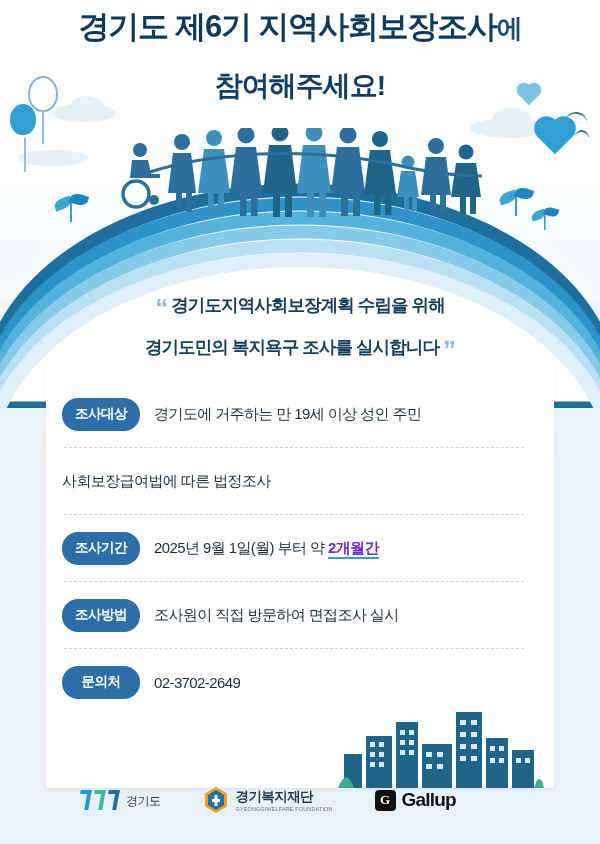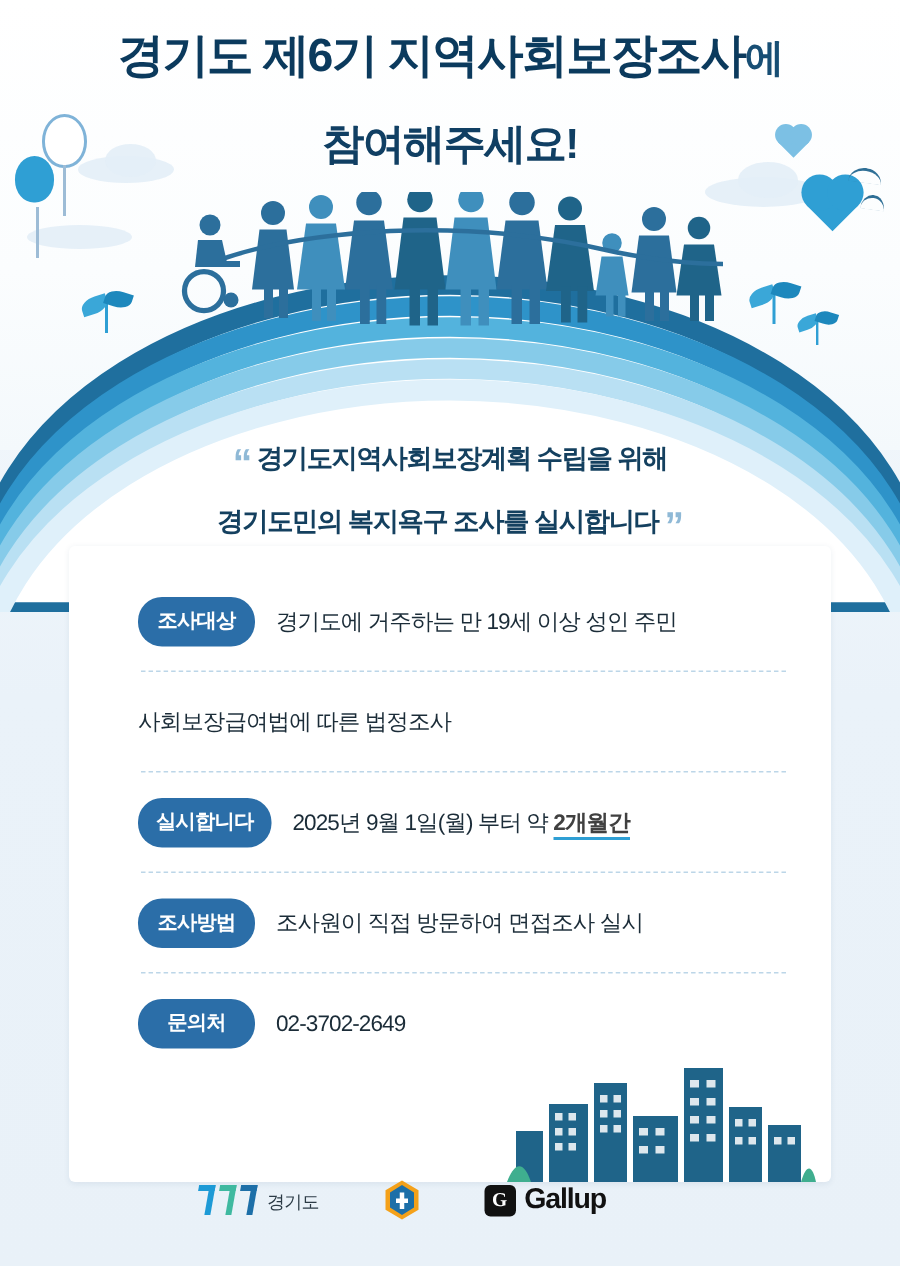--- a/index.html
+++ b/index.html
@@ -80,21 +80,21 @@
     border-radius: 60% 0 60% 0;
   }
   .sprout .lf.l { left: -6px; top: 6px; transform: rotate(-18deg); }
   .sprout .lf.r { left: 10px; top: 2px; transform: rotate(18deg); background:#1d88bd; }
   .sprout.s1 { left: 60px; top: 192px; }
   .sprout.s2 { left: 505px; top: 186px; }
   .sprout.s3 { left: 536px; top: 206px; transform: scale(.8); }
 
   
   .title-wrap {
-    position: absolute; top: 18px; left: 0; width: 600px;
+    position: absolute; top: 8px; left: 0; width: 600px;
     text-align: center; z-index: 6;
   }
   .title-1 {
     font-size: 31px; font-weight: bold; letter-spacing: -1.2px;
     color: #103f63;
     line-height: 1.25;
   }
   .title-1 .big { color: #0b3a5d; }
   .title-1 .tail { font-size: 26px; color: #174e74; }
   .title-2 {
@@ -125,38 +125,38 @@
     line-height: 1.6;
   }
 
   
   .card {
     position: absolute; left: 46px; top: 364px; width: 508px; height: 424px;
     background: #ffffff; border-radius: 4px;
     box-shadow: 0 1px 4px rgba(30,70,100,.08);
     z-index: 5; overflow: hidden;
   }
-  .rows { padding: 26px 30px 0 46px; position: relative; z-index: 3; }
+  .rows { padding: 26px 30px 0 16px; position: relative; z-index: 3; }
   .row {
     display: flex; align-items: center; gap: 14px;
     height: 48px;
   }
   .row + .sep { border-top: 1px dashed #bcd6e8; margin: 9px 0 9px 2px; }
   .tag {
     flex: 0 0 auto;
     min-width: 78px; text-align: center;
     background: #2b6ea8; color: #fff;
     font-size: 13.5px; font-weight: bold; letter-spacing: -.5px;
     border-radius: 16px; padding: 7px 12px 8px;
   }
   .val {
     font-size: 15px; color: #1b2c38; letter-spacing: -.6px; font-weight: 500;
   }
   .val .u {
-    font-weight: bold; color: #404040;
+    font-weight: bold; color: #6d28d9;
     border-bottom: 2.5px solid #2f9fd4; padding-bottom: 1px;
   }
 
   
   .city {
     position: absolute; right: 10px; bottom: 0; width: 206px; height: 96px; z-index: 1;
   }
 
   
   .footer {
@@ -401,21 +401,21 @@
         <div class="val">경기도에 거주하는 만 19세 이상 성인 주민</div>
       </div>
       <div class="sep"></div>
 
       <div class="row">
         <div class="val">사회보장급여법에 따른 법정조사</div>
       </div>
       <div class="sep"></div>
 
       <div class="row">
-        <div class="tag">실시합니다</div>
+        <div class="tag">조사기간</div>
         <div class="val"><span>2025년 9월 1일(월) 부터 약 </span><span class="u">2개월간</span></div>
       </div>
       <div class="sep"></div>
 
       <div class="row">
         <div class="tag">조사방법</div>
         <div class="val">조사원이 직접 방문하여 면접조사 실시</div>
       </div>
       <div class="sep"></div>
 
@@ -437,20 +437,24 @@
       </div>
       <div class="gg-text">경기도</div>
     </div>
 
     <div class="logo kwf">
       <svg class="kwf-hex" viewBox="0 0 26 28">
         <polygon points="13,1 24,7.5 24,20.5 13,27 2,20.5 2,7.5" fill="#f4a11a"></polygon>
         <polygon points="13,4 21,9 21,19 13,24 5,19 5,9" fill="#1d6fa8"></polygon>
         <path d="M9,13 h8 v3 h-8 z M11.5,9 h3 v11 h-3 z" fill="#ffffff"></path>
       </svg>
+      <div class="kwf-txt">
+        <div class="k1">경기복지재단</div>
+        <div class="k2">GYEONGGIWELFARE FOUNDATION</div>
+      </div>
     </div>
 
     <div class="logo gallup">
       <div class="sq">G</div>
       <div class="gt">Gallup</div>
     </div>
 
   </div>
 
 </div>

